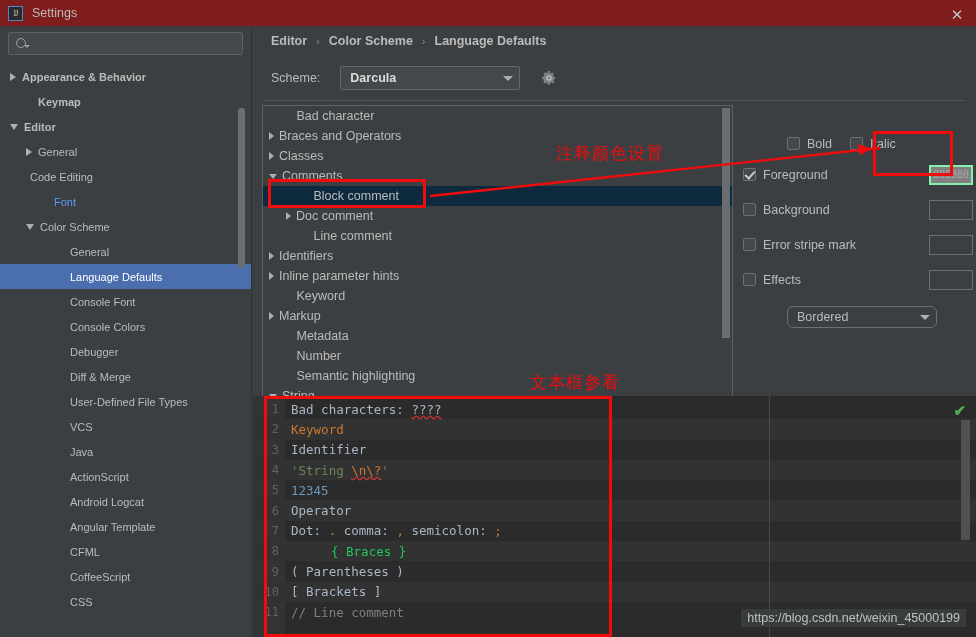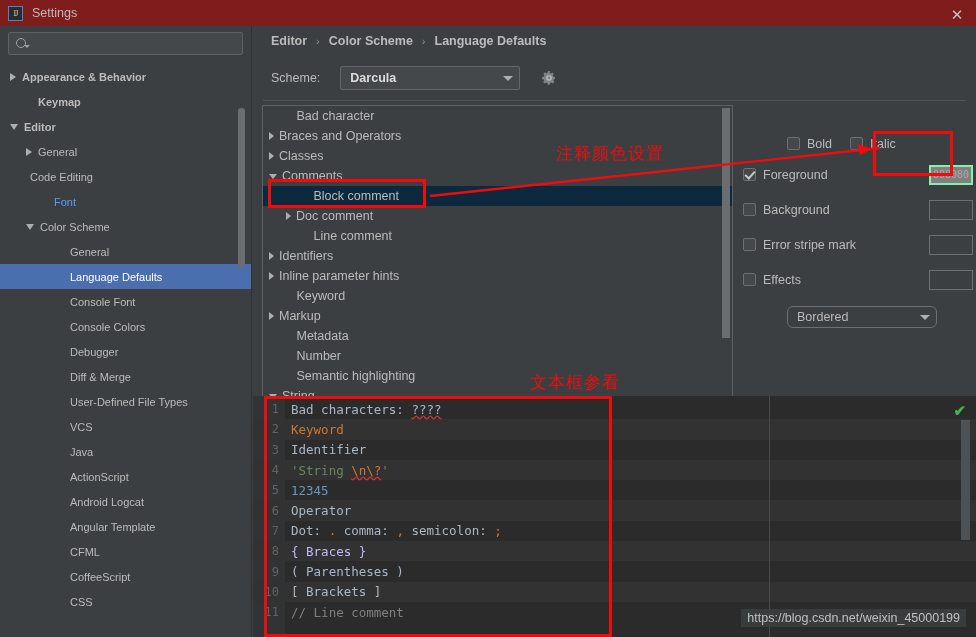--- a/index.html
+++ b/index.html
@@ -431,21 +431,21 @@
   <div class="preview">
     <div class="gutter"></div>
     <div class="code" id="code-lines">
         <div class="cline"><span class="lno">1</span><span class="ctext"><span style="color: rgb(169, 183, 198);">Bad characters: </span><span style="color: rgb(169, 183, 198); text-decoration: underline wavy rgb(204, 51, 51); text-decoration-skip-ink: none;">????</span></span></div>
         <div class="cline alt"><span class="lno">2</span><span class="ctext"><span style="color: rgb(204, 120, 50);">Keyword</span></span></div>
         <div class="cline"><span class="lno">3</span><span class="ctext"><span style="color: rgb(169, 183, 198);">Identifier</span></span></div>
         <div class="cline alt"><span class="lno">4</span><span class="ctext"><span style="color: rgb(106, 135, 89);">'String </span><span style="color: rgb(204, 120, 50); text-decoration: underline wavy rgb(204, 51, 51); text-decoration-skip-ink: none;">\n\?</span><span style="color: rgb(106, 135, 89);">'</span></span></div>
         <div class="cline"><span class="lno">5</span><span class="ctext"><span style="color: rgb(104, 151, 187);">12345</span></span></div>
         <div class="cline alt"><span class="lno">6</span><span class="ctext"><span style="color: rgb(169, 183, 198);">Operator</span></span></div>
         <div class="cline"><span class="lno">7</span><span class="ctext"><span style="color: rgb(169, 183, 198);">Dot: </span><span style="color: rgb(204, 120, 50);">.</span><span style="color: rgb(169, 183, 198);"> comma: </span><span style="color: rgb(204, 120, 50);">,</span><span style="color: rgb(169, 183, 198);"> semicolon: </span><span style="color: rgb(204, 120, 50);">;</span></span></div>
-        <div class="cline alt"><span class="lno">8</span><span class="ctext"><span style="color: #c4b5fd;">{ Braces }</span></span></div>
+        <div class="cline alt"><span class="lno">8</span><span class="ctext"><span style="color: #22c55e; margin-left: 40px;">{ Braces }</span></span></div>
         <div class="cline"><span class="lno">9</span><span class="ctext"><span style="color: rgb(169, 183, 198);">( Parentheses )</span></span></div>
         <div class="cline alt"><span class="lno">10</span><span class="ctext"><span style="color: rgb(169, 183, 198);">[ Brackets ]</span></span></div>
         <div class="cline"><span class="lno">11</span><span class="ctext"><span style="color: rgb(128, 128, 128);">// Line comment</span></span></div>
       </div>
     <div class="prev-divider"></div>
     <div class="prev-sb"></div>
     <div class="check-ok">✔</div>
   </div>
 
   <div class="watermark">https://blog.csdn.net/weixin_45000199</div>

